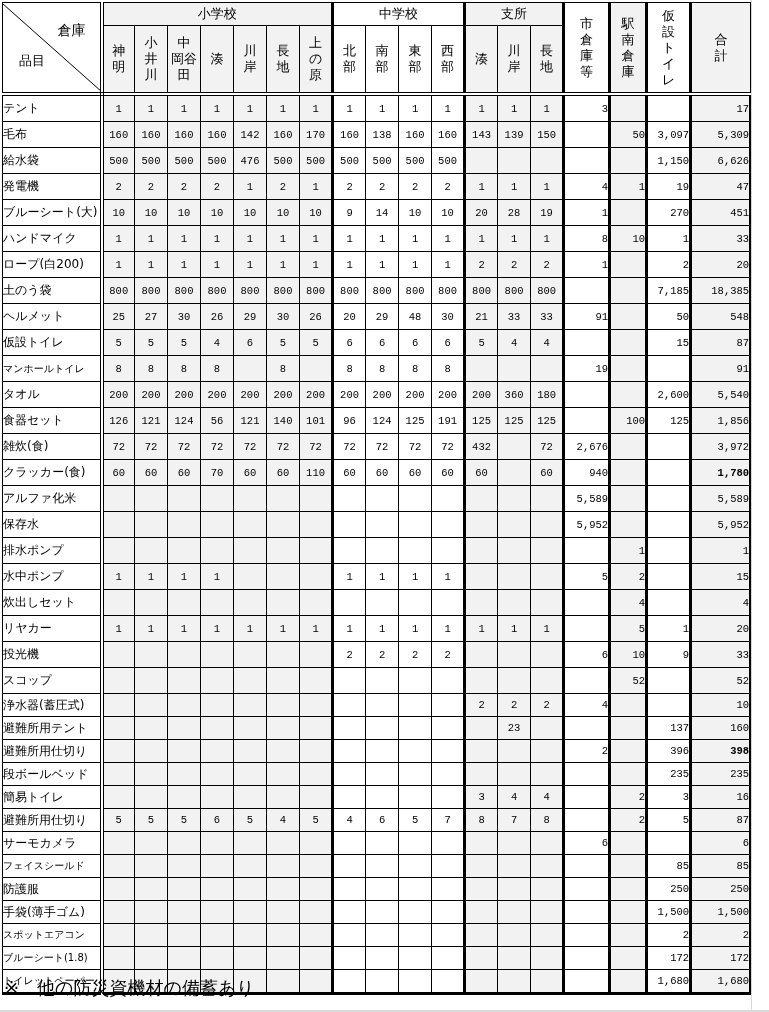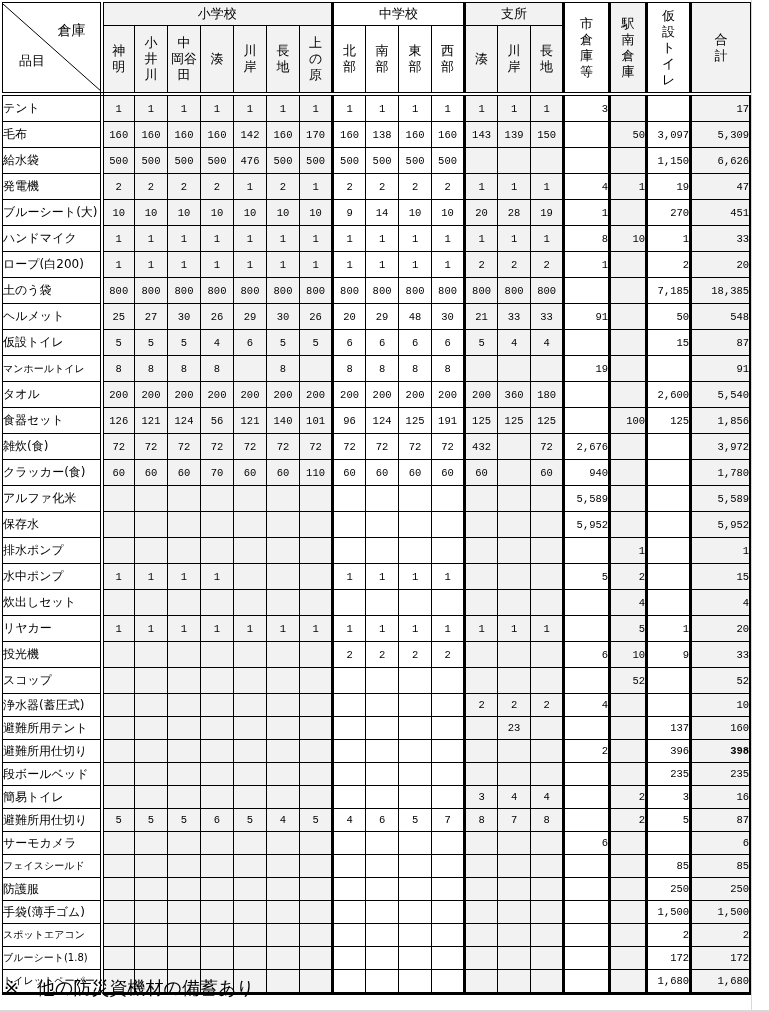--- a/index.html
+++ b/index.html
@@ -403,21 +403,21 @@
           <td class="num thickL ctr">60</td>
           <td class="num ctr">60</td>
           <td class="num ctr">60</td>
           <td class="num ctr">60</td>
           <td class="num shade thickL ctr">60</td>
           <td class="num shade ctr"></td>
           <td class="num shade ctr">60</td>
           <td class="num thickL">940</td>
           <td class="num shade thickL"></td>
           <td class="num thickL"></td>
-          <td class="num shade thickL" style="border-right: 3px solid rgb(0, 0, 0);">1,780</td>
+          <td class="num shade thickL" style="border-right: 3px solid rgb(0, 0, 0); font-weight: bold;">1,780</td>
         </tr>
         <tr class="big">
           <td class="item dblR">アルファ化米</td>
           <td class="num shade ctr"></td>
           <td class="num shade ctr"></td>
           <td class="num shade ctr"></td>
           <td class="num shade ctr"></td>
           <td class="num shade ctr"></td>
           <td class="num shade ctr"></td>
           <td class="num shade ctr"></td>

